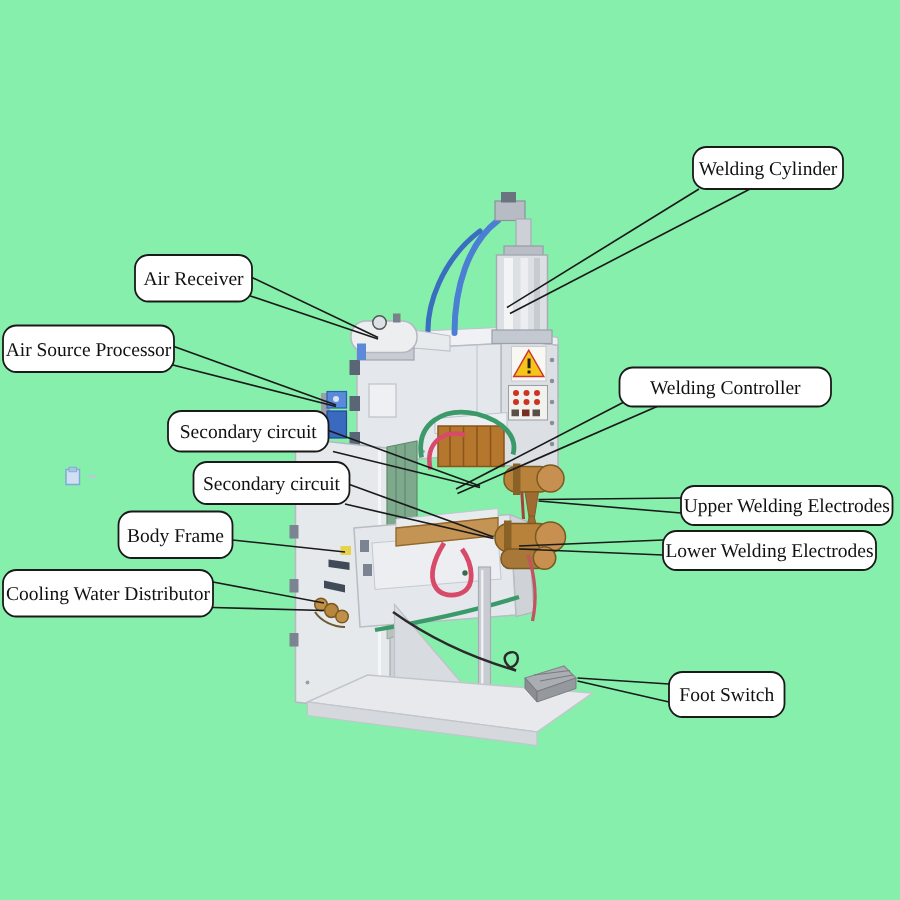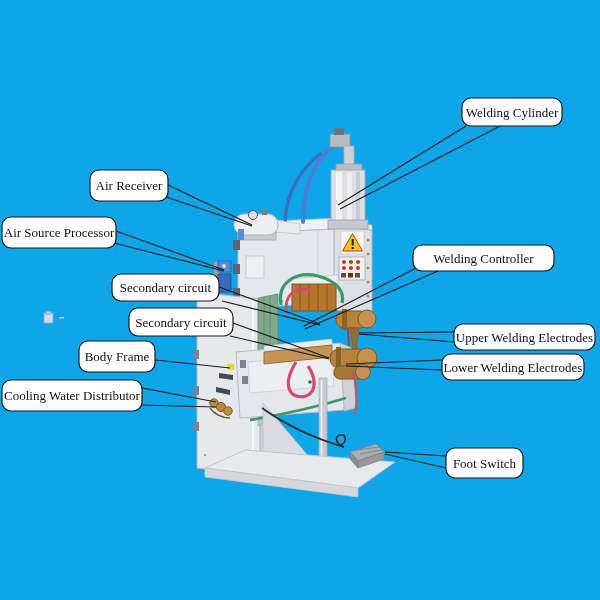--- a/index.html
+++ b/index.html
@@ -1,16 +1,16 @@
 <!DOCTYPE html>
 <html><head>
 <meta charset="utf-8">
 <style>
   html,body{margin:0;padding:0;background:#ffffff;}
-  .stage{position:relative;width:600px;height:600px;background:#0ea5e9;overflow:hidden;}
+  .stage{position:relative;width:600px;height:600px;background:#86efac;overflow:hidden;}
   svg{display:block;}
   .label-text{font-family:"Liberation Serif","DejaVu Serif",serif;font-size:13px;fill:#111;}
 </style>
 </head>
 <body>
 
 <div class="stage">
 <svg width="600" height="600" viewBox="0 0 600 600">
 
   <g>

